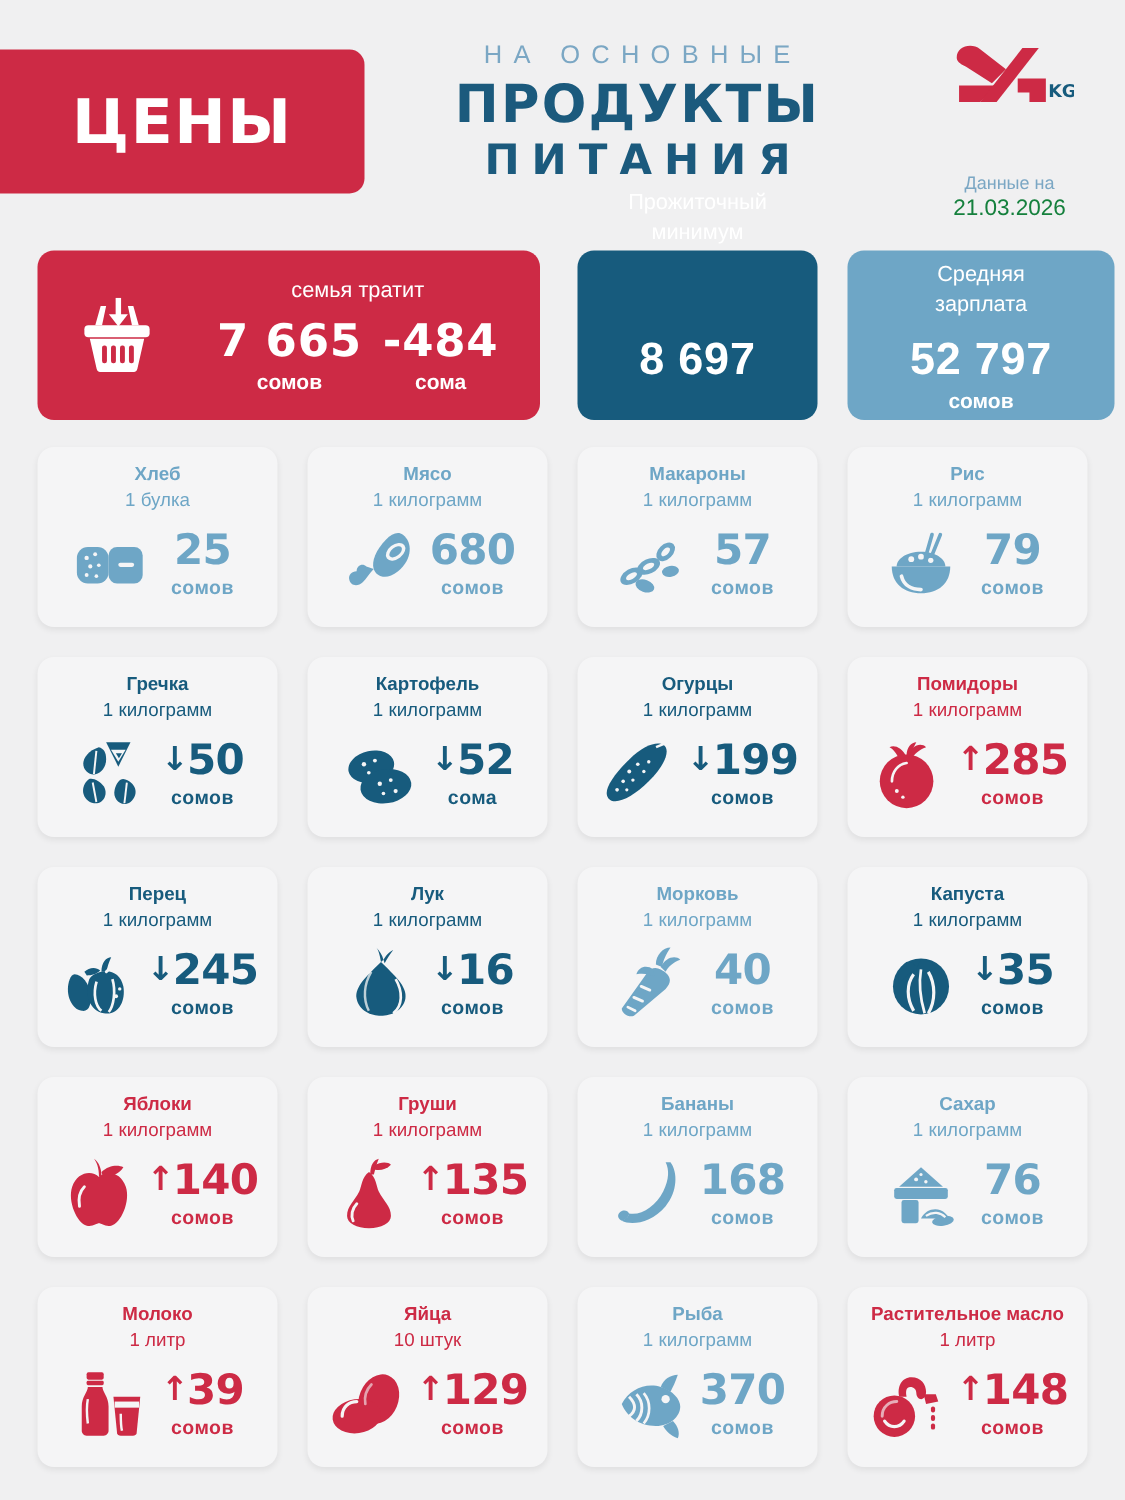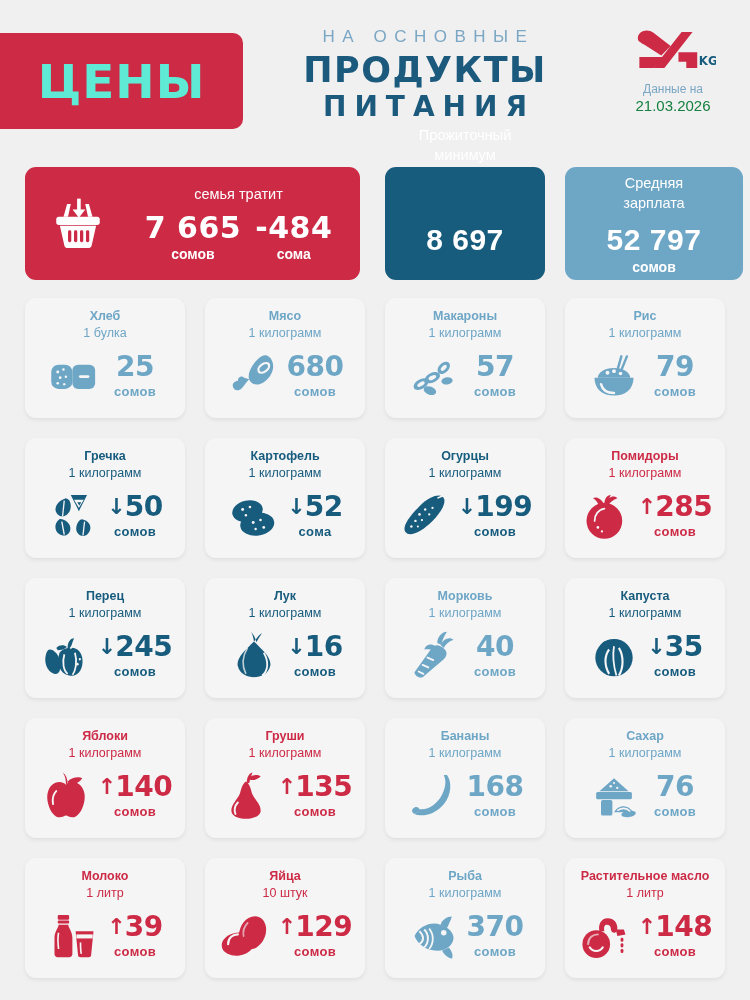--- a/index.html
+++ b/index.html
@@ -14,22 +14,22 @@
   
   .header { position: relative; height: 155px; }
   .price-badge {
     position: absolute; left: -14px; top: 33px;
     width: 257px; height: 96px;
     background: #cd2a45;
     border-radius: 10px;
     display: flex; align-items: center; justify-content: center;
   }
   .price-badge-text {
-    color: #5eead4;
-    font-size: 47px; font-weight: bold;
+    color: #ffffff;
+    font-size: 41px; font-weight: bold;
     letter-spacing: 1px;
     line-height: 1;
     padding-left: 14px;
     font-family: "DejaVu Sans", sans-serif;
   }
   .head-titles {
     position: absolute; left: 265px; top: 28px;
     width: 320px; text-align: center;
   }
   .head-line1 {
@@ -46,21 +46,21 @@
     letter-spacing: 8px; line-height: 1.15; margin-top: 1px;
     padding-left: 8px;
     font-family: "DejaVu Sans", sans-serif;
   }
   .brand-block {
     position: absolute; right: 22px; top: 24px;
     width: 110px; text-align: center;
   }
   .brand-logo { height: 52px; display:flex; align-items:center; justify-content:center; }
   .brand-sub {
-    color: #7ba7c4; font-size: 12px; margin-top: 6px; line-height: 1.2;
+    color: #7ba7c4; font-size: 12px; margin-top: 39px; line-height: 1.2;
   }
   .brand-date {
     color: #15803d; font-size: 15px; line-height: 1.2; margin-top: 1px;
   }
 
   
   .stats { position: relative; height: 133px; }
   .stat-card {
     position: absolute; top: 12px; height: 113px;
     border-radius: 11px; color: #fff;

